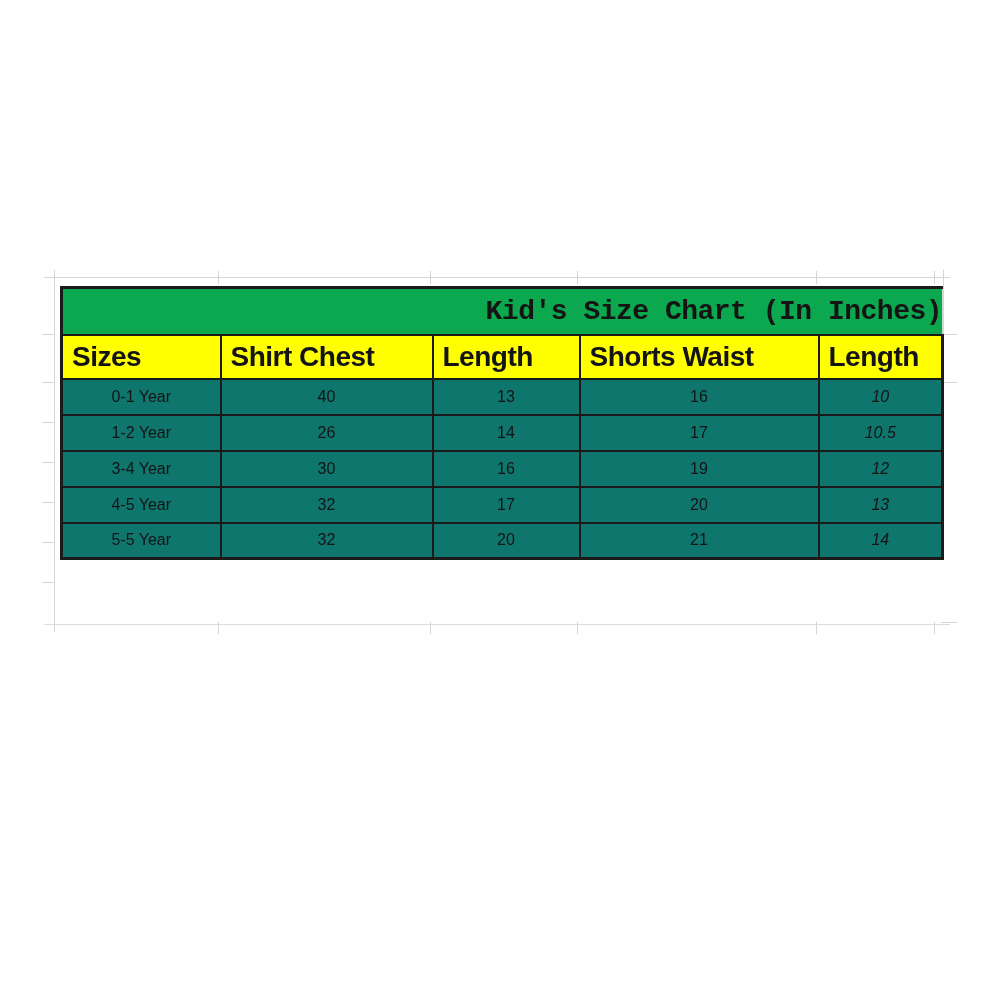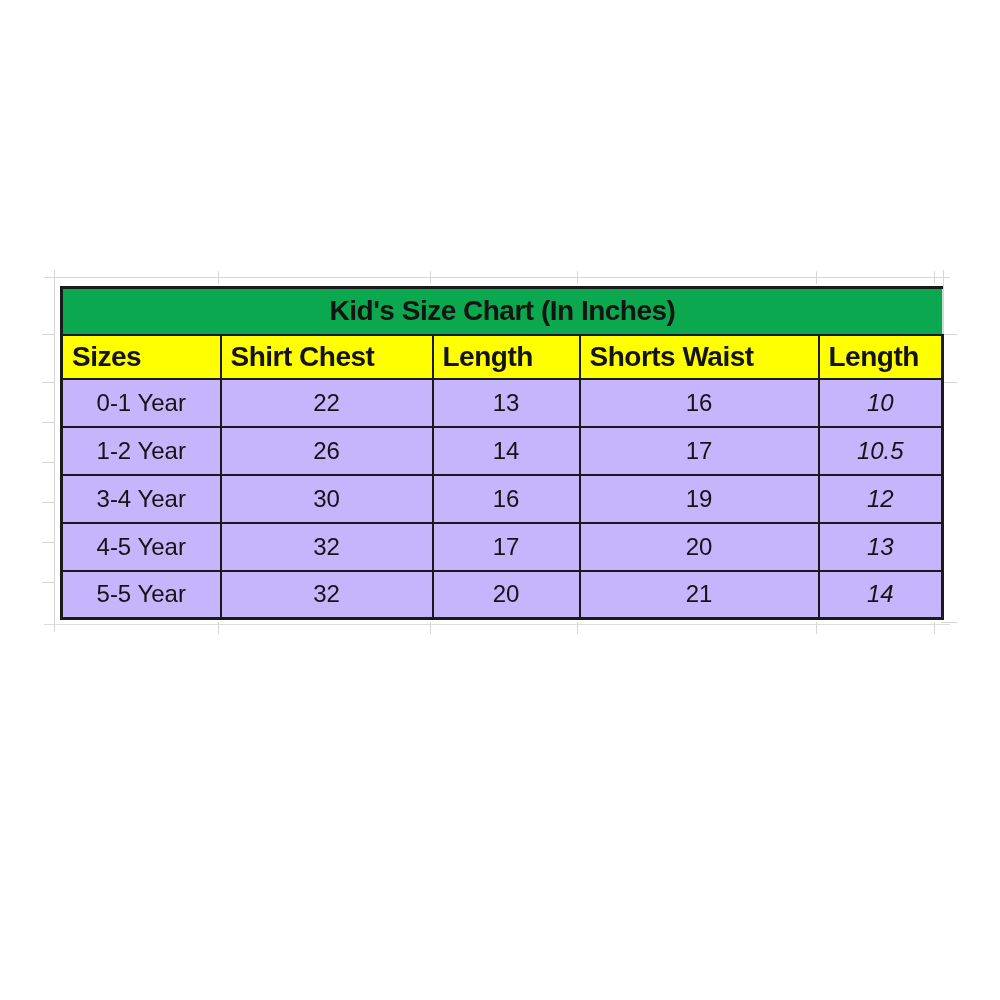--- a/index.html
+++ b/index.html
@@ -15,36 +15,37 @@
   .gridline { position:absolute; background:var(--gridline, #d6d6d6); }
 
   table.size-chart {
     position:absolute; left:60px; top:286px; width:881px;
     border-collapse:collapse; table-layout:fixed;
   }
   td, th { border:2px solid var(--border, #1a1a1a); overflow:hidden; white-space:nowrap; }
 
   .title-cell {
     background:var(--title_bg, #0ba84f);
-    height:47px; text-align:center; vertical-align:middle;
+    height:47px; text-align:right; vertical-align:middle;
     font-weight:bold; font-size:28px; letter-spacing:-0.5px;
     border-top-width:3px; border-left-width:3px; border-bottom-width:2px;
     border-right:1px solid #cdd9d1;
+    font-family:Liberation Mono, monospace;
   }
   .header-row th {
     background:var(--header_bg, #ffff00);
     height:44px; text-align:left; vertical-align:middle;
     padding-left:9px; font-weight:bold; font-size:28px; letter-spacing:-0.5px;
   }
   .header-row th:first-child { border-left-width:3px; }
   .header-row th:last-child  { border-right-width:3px; }
 
   .data-row td {
-    height:48px; text-align:center; vertical-align:middle;
-    font-size:24px; background:#c4b5fd;
+    height:36px; text-align:center; vertical-align:middle;
+    font-size:16px; background:#0f766e;
   }
   .data-row td:first-child { border-left-width:3px; }
   .data-row td:last-child  { border-right-width:3px;font-style:italic; }
   .data-row:last-child td  { border-bottom-width:3px; }
 </style>
 </head>
 <body>
 
 <div class="canvas">
 
@@ -91,21 +92,21 @@
       </tr>
       <tr class="header-row">
         <th>Sizes</th>
         <th>Shirt Chest</th>
         <th>Length</th>
         <th>Shorts Waist</th>
         <th>Length</th>
       </tr>
       <tr class="data-row">
         <td>0-1 Year</td>
-        <td>22</td>
+        <td>40</td>
         <td>13</td>
         <td>16</td>
         <td>10</td>
       </tr>
       <tr class="data-row">
         <td>1-2 Year</td>
         <td>26</td>
         <td>14</td>
         <td>17</td>
         <td>10.5</td>

